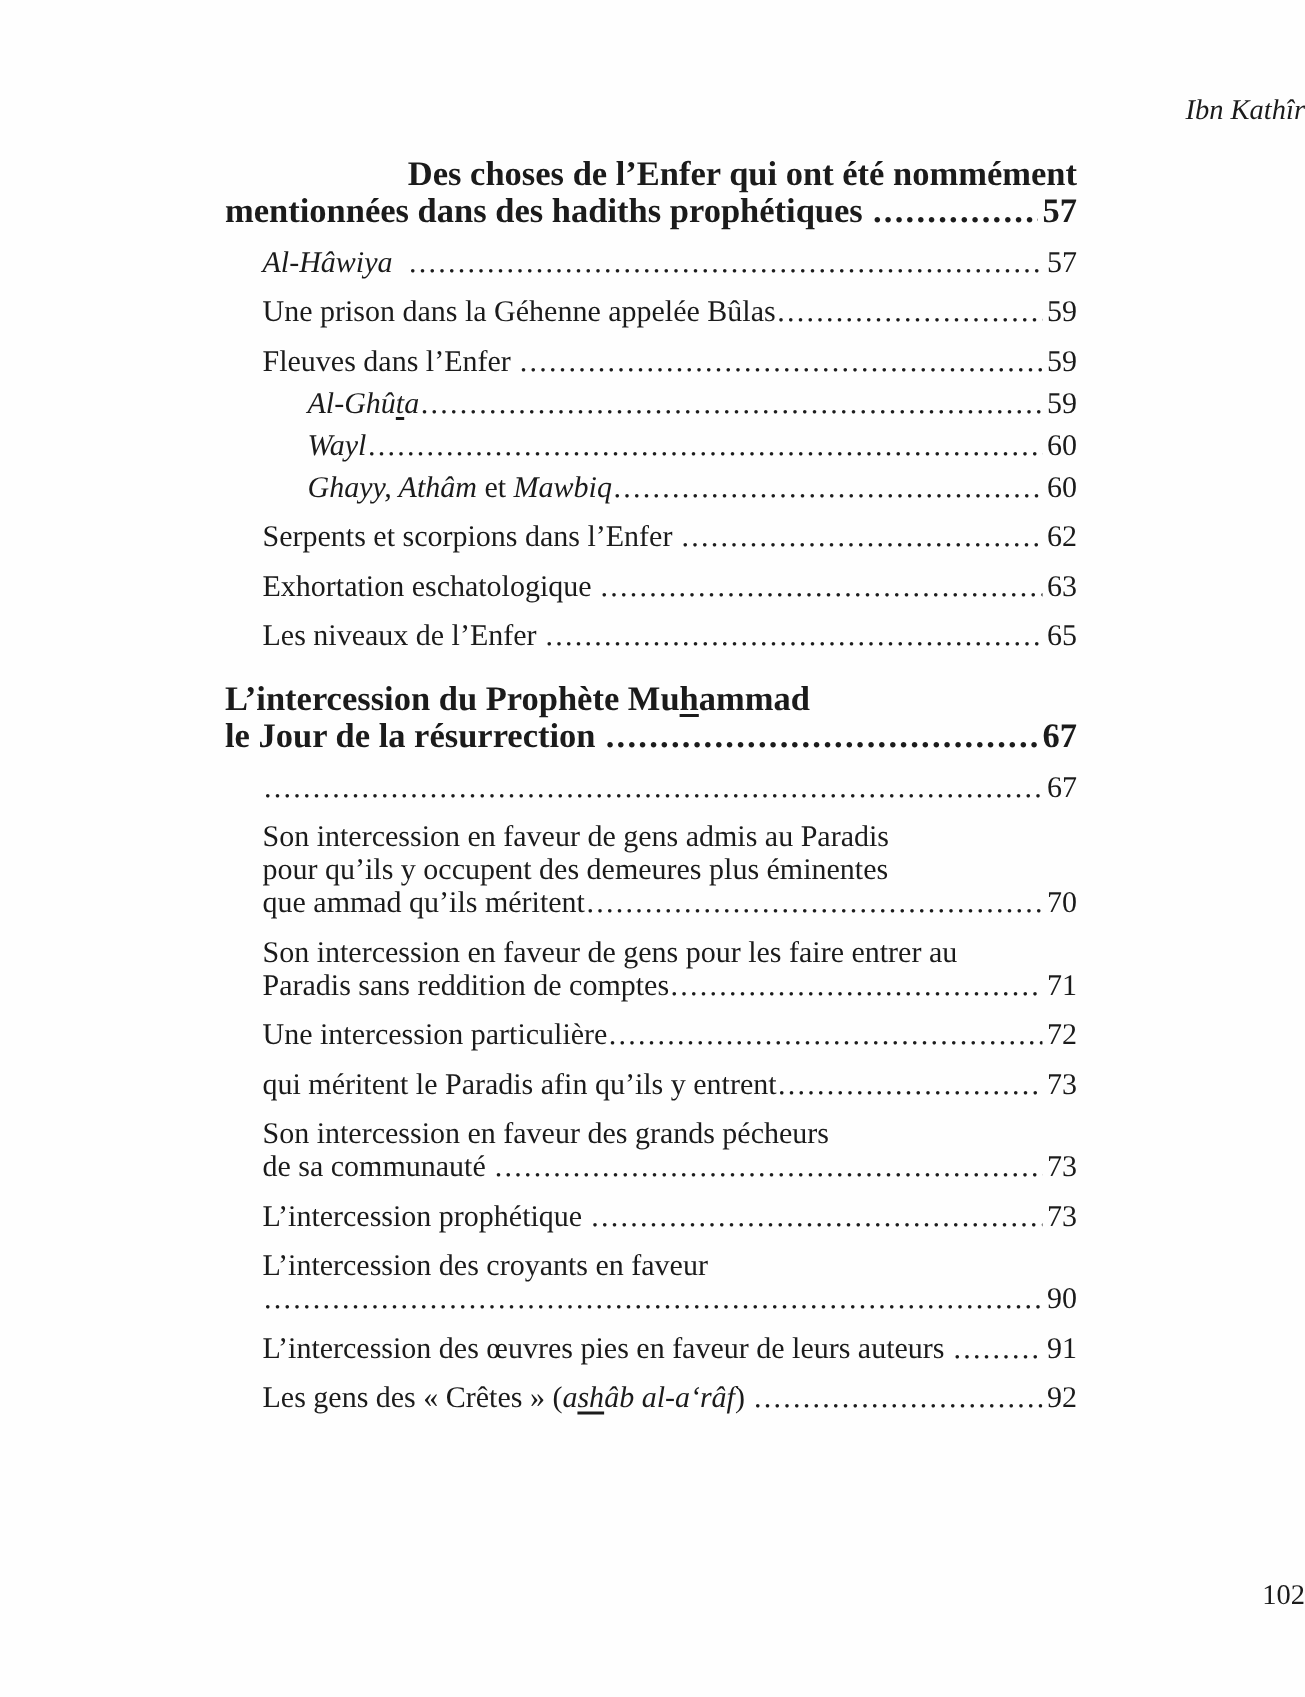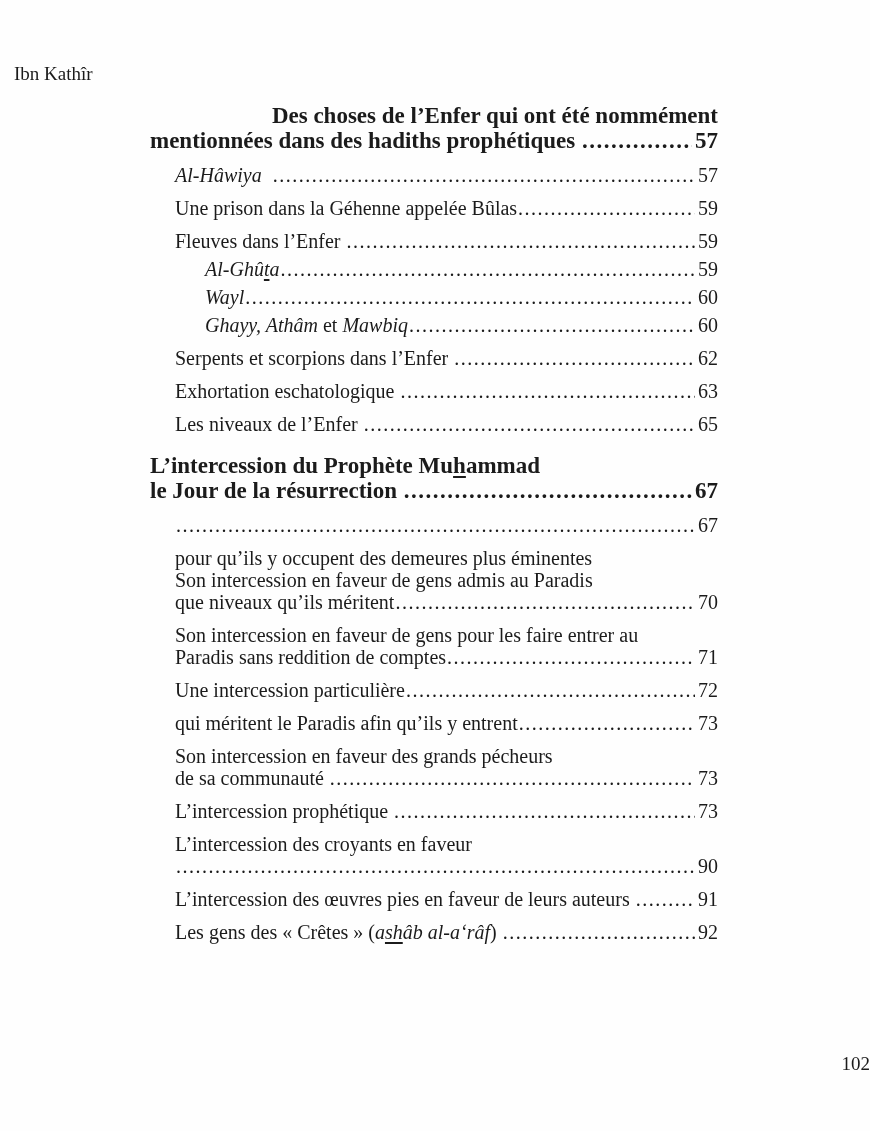--- a/index.html
+++ b/index.html
@@ -3,21 +3,21 @@
 <meta charset="utf-8">
 <style>
   html,body{margin:0;padding:0;}
   body{
     width:870px;height:1131px;overflow:hidden;position:relative;
     background:#fefefe;color:#1b1b1b;
     font-family:"Liberation Serif", serif;
   }
   .running-header{
     position:absolute;top:64px;left:0;right:0;
-    text-align:left;font-size:19px;line-height:20px;margin-left:14px;
+    text-align:right;font-style:italic;font-size:19px;line-height:20px;margin-left:14px;
   }
   .content{
     position:absolute;left:150px;top:103px;width:568px;
   }
   .entry{margin-top:11px;}
   .toc-list .entry:first-child{margin-top:0;text-align:right;}
   .entry.h{margin-top:18px;font-weight:700;font-size:23px;line-height:25px;}
   .entry.e1,.entry.e2{font-size:20px;line-height:22px;}
   .entry.e1{padding-left:25px;}
   .entry.e2{padding-left:55px;margin-top:6px;}
@@ -129,24 +129,24 @@
           <span class="pg">67</span>
         </div>
       </div>
       <div class="entry e1">
         <div class="line last">
           <span class="leader"></span>
           <span class="pg">67</span>
         </div>
       </div>
       <div class="entry e1">
+        <div class="line"><span class="txt"><span class="">Son intercession en faveur de gens admis au Paradis</span></span></div>
         <div class="line"><span class="txt"><span class="">pour qu’ils y occupent des demeures plus éminentes</span></span></div>
-        <div class="line"><span class="txt"><span class="">Son intercession en faveur de gens admis au Paradis</span></span></div>
-        <div class="line last">
-          <span class="txt"><span class="">que niveaux qu’ils méritent</span></span>
+        <div class="line last">
+          <span class="txt"><span class="">que ammad qu’ils méritent</span></span>
           <span class="leader"></span>
           <span class="pg">70</span>
         </div>
       </div>
       <div class="entry e1">
         <div class="line"><span class="txt"><span class="">Son intercession en faveur de gens pour les faire entrer au</span></span></div>
         <div class="line last">
           <span class="txt"><span class="">Paradis sans reddition de comptes</span></span>
           <span class="leader"></span>
           <span class="pg">71</span>

